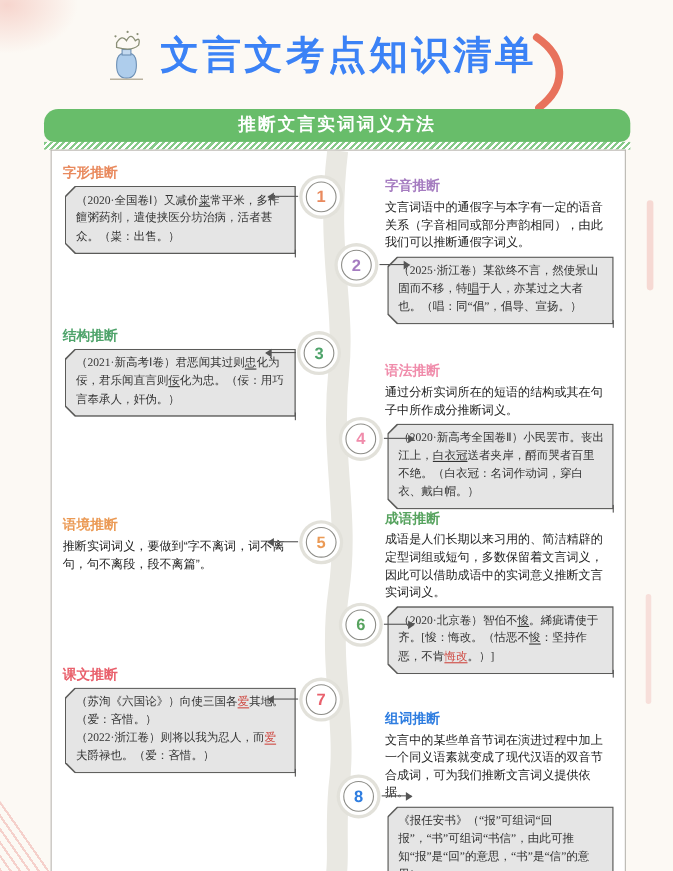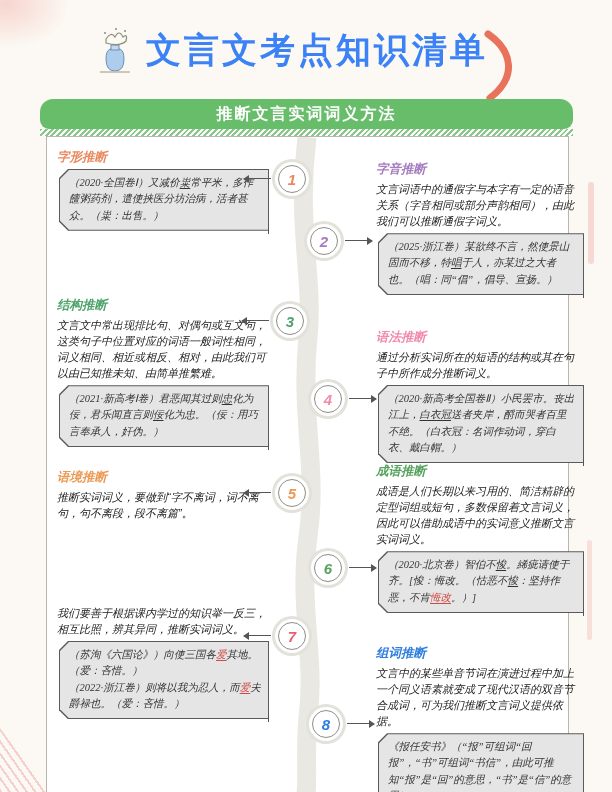--- a/index.html
+++ b/index.html
@@ -37,27 +37,27 @@
     text-align:center;line-height:30px;
   }
   .banner-hatch{
     position:absolute;left:40px;top:129px;width:533px;height:7px;
     background:repeating-linear-gradient(135deg,#86c988 0 2px,#ffffff 2px 4px);
   }
 
   
   .content{
     position:absolute;left:46px;top:136px;width:521px;height:656px;
-    background:#fff;border:1px solid #b9b6b0;border-bottom:none;font-style:italic;
+    background:#fff;border:1px solid #b9b6b0;border-bottom:none;
   }
   .ribbon{position:absolute;left:237px;top:0;width:46px;height:656px;pointer-events:none;}
 
   
   .sec{position:absolute;width:212px;}
-  .sec.right{width:208px;margin-left:26px;}
+  .sec.right{width:208px;}
   .sec-title{margin:0 0 3px 0;font-size:12.5px;font-weight:800;color:var(--ac);}
   .sec-body{margin:0 0 4px 0;font-size:11px;line-height:1.46;color:#222;}
   .ex-outer{position:relative;margin-left:2px;}
   .ex-outer::after{content:"";position:absolute;right:0;bottom:-3px;width:1px;height:7px;background:#555;}
   .ex-frame{background:#5a5a58;padding:1px;
     clip-path:polygon(9px 0,100% 0,100% 100%,9px 100%,0 calc(100% - 9px),0 9px);}
   .ex-inner{background:#e5e5e5;padding:5px 7px 6px 9px;
     clip-path:polygon(9px 0,100% 0,100% 100%,9px 100%,0 calc(100% - 9px),0 9px);
     font-family:"Liberation Serif", serif;
     font-size:10.5px;line-height:1.55;color:#333;white-space:pre-wrap;}
@@ -132,21 +132,20 @@
       <p class="sec-body">文言词语中的通假字与本字有一定的语音关系（字音相同或部分声韵相同），由此我们可以推断通假字词义。</p>
       <div class="ex-outer">
         <div class="ex-frame">
             <div class="ex-inner"><span>（2025·浙江卷）某欲终不言，然使景山固而不移，特</span><span class="ul">唱</span><span>于人，亦某过之大者也。（唱：同“倡”，倡导、宣扬。）</span></div>
           </div>
       </div>
     </section>
 
     <section class="sec left c2" style="left:10px;top:160px">
       <h3 class="sec-title">结构推断</h3>
-      <p class="sec-body">文言文中常出现排比句、对偶句或互文句，这类句子中位置对应的词语一般词性相同，词义相同、相近或相反、相对，由此我们可以由已知推未知、由简单推繁难。</p>
       <div class="ex-outer">
         <div class="ex-frame">
             <div class="ex-inner"><span>（2021·新高考Ⅰ卷）君恶闻其过则</span><span class="ul">忠</span><span>化为佞，君乐闻直言则</span><span class="ul">佞</span><span>化为忠。（佞：用巧言奉承人，奸伪。）</span></div>
           </div>
       </div>
     </section>
 
     <section class="sec right c3" style="left:303px;top:192px">
       <h3 class="sec-title">语法推断</h3>
       <p class="sec-body">通过分析实词所在的短语的结构或其在句子中所作成分推断词义。</p>
@@ -166,21 +165,21 @@
       <h3 class="sec-title">成语推断</h3>
       <p class="sec-body">成语是人们长期以来习用的、简洁精辟的定型词组或短句，多数保留着文言词义，因此可以借助成语中的实词意义推断文言实词词义。</p>
       <div class="ex-outer">
         <div class="ex-frame">
             <div class="ex-inner"><span>（2020·北京卷）智伯不</span><span class="ul">悛</span><span>。絺疵请使于齐。[悛：悔改。（怙恶不</span><span class="ul">悛</span><span>：坚持作恶，不肯</span><span class="ul red">悔改</span><span>。）]</span></div>
           </div>
       </div>
     </section>
 
     <section class="sec left c6" style="left:10px;top:468px">
-      <p class="sec-body">我们要善于根据课内学过的知识举一反三，相互比照，辨其异同，推断实词词义。</p>
+      <h3 class="sec-title">课文推断</h3>
       <div class="ex-outer">
         <div class="ex-frame">
             <div class="ex-inner"><span>（苏洵《六国论》）向使三国各</span><span class="ul red">爱</span><span>其地。（爱：吝惜。）
 （2022·浙江卷）则将以我为忍人，而</span><span class="ul red">爱</span><span>夫爵禄也。（爱：吝惜。）</span></div>
           </div>
       </div>
     </section>
 
     <section class="sec right c7" style="left:303px;top:508px">
       <h3 class="sec-title">组词推断</h3>

